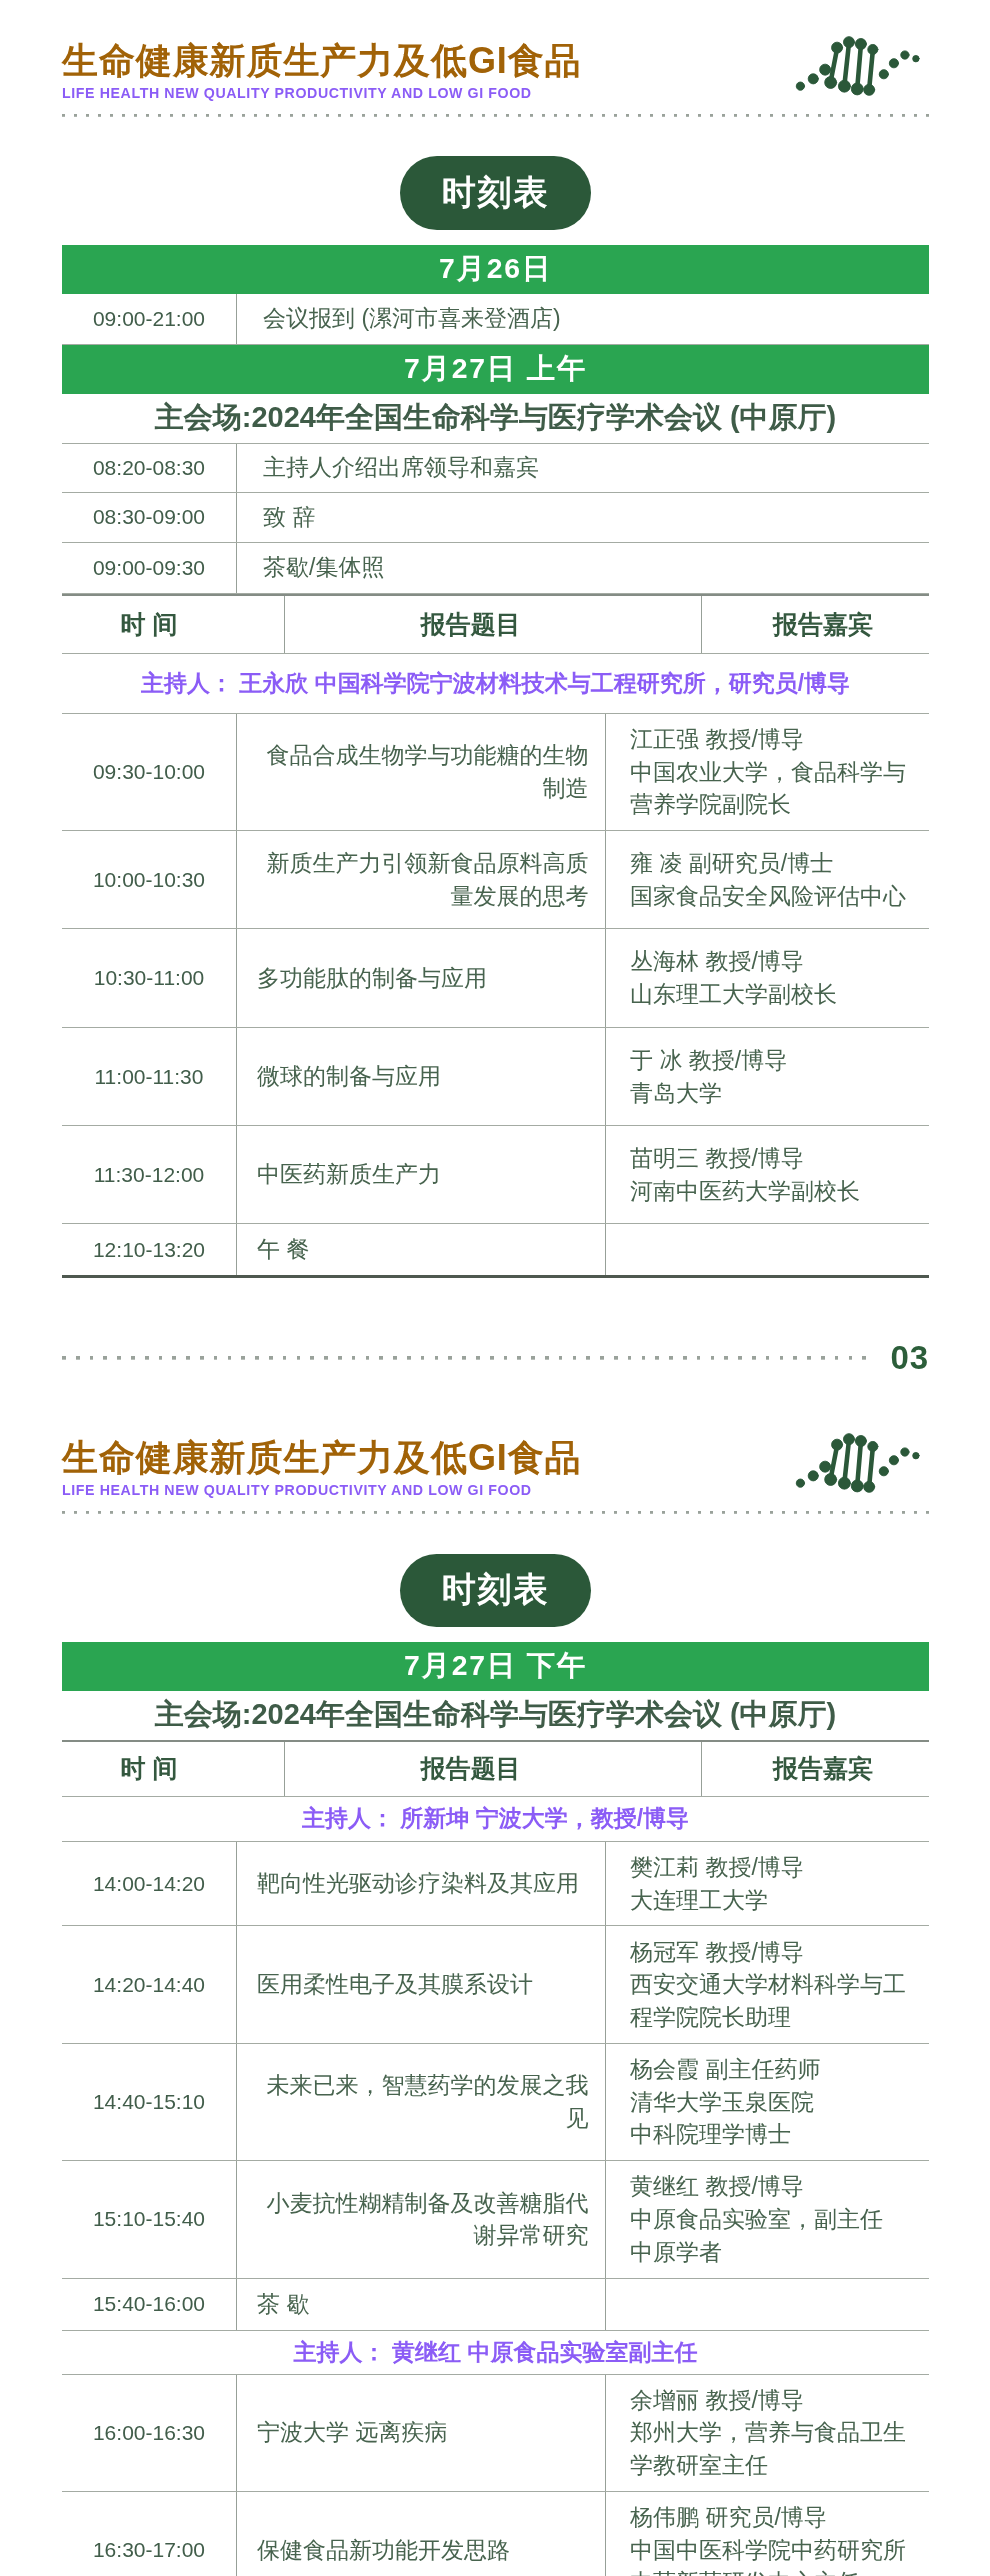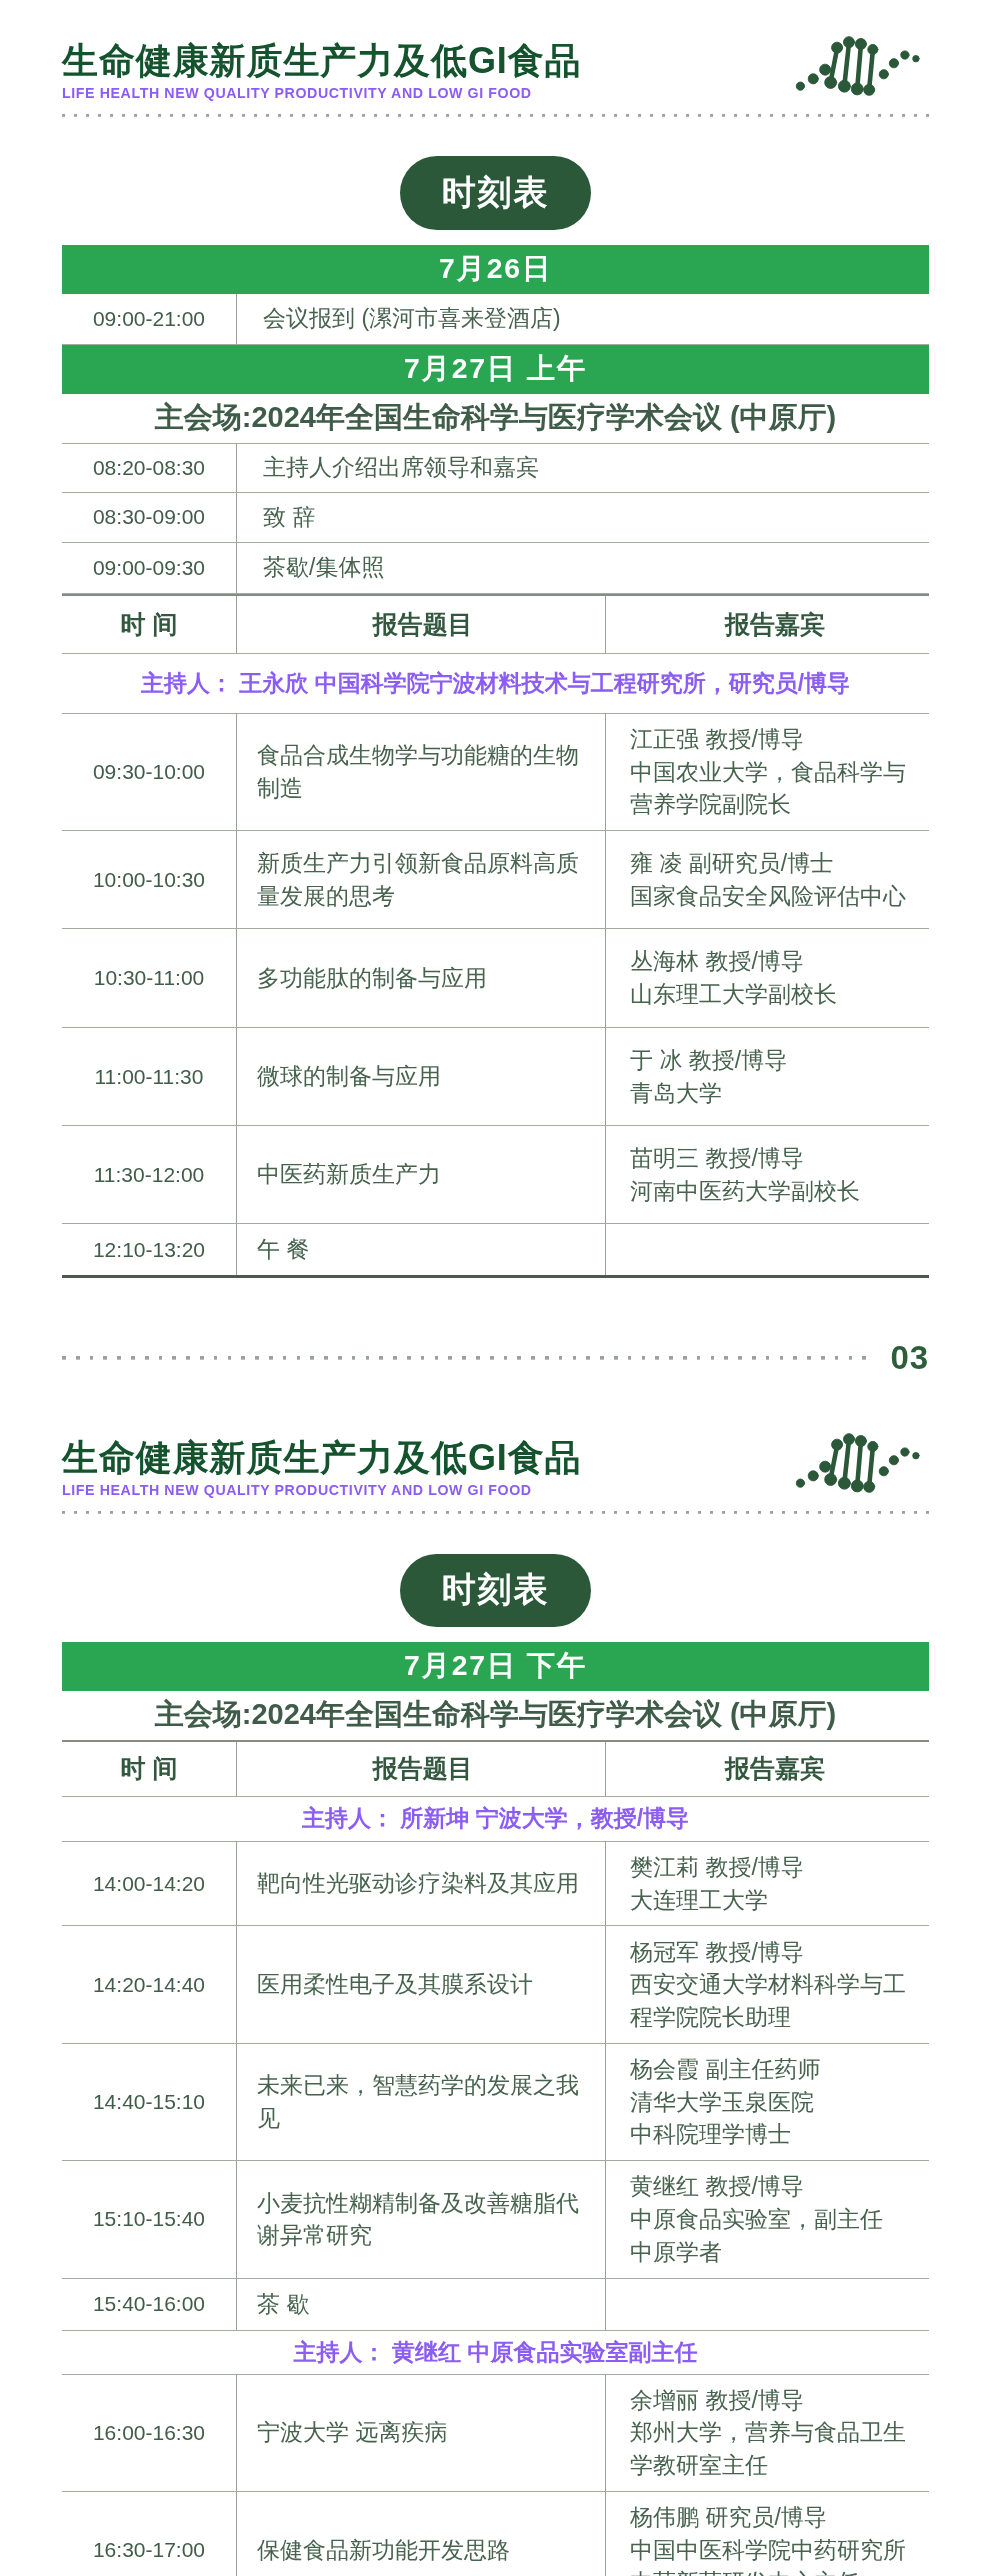--- a/index.html
+++ b/index.html
@@ -10,21 +10,21 @@
     color:#47634e;
     -webkit-font-smoothing:antialiased;
   }
   .page{padding:0 61px 0 62px;}
   .page1{padding-top:33px;}
   .page2{padding-top:53px;}
 
   
   .brand-row{display:flex;justify-content:space-between;align-items:flex-end;}
   .brand-title{
-    font-size:36px;font-weight:800;color:#14532d;letter-spacing:0.9px;line-height:1.15;
+    font-size:36px;font-weight:800;color:#a16207;letter-spacing:0.9px;line-height:1.15;
   }
   .brand-subtitle{
     font-size:14.2px;font-weight:700;color:#8b5cf6;letter-spacing:0.6px;margin-top:3.7px;
   }
   .dna{flex:0 0 auto;margin-bottom:1.8px;}
   .dotted-thin{
     height:3.7px;margin-top:13px;
     background-image:repeating-linear-gradient(to right,#9aa29b 0 2.8px,transparent 2.8px 12px);
     background-size:100% 2.8px;background-position:center;background-repeat:no-repeat;
   }
@@ -49,26 +49,26 @@
     min-height:49px;display:flex;align-items:center;justify-content:center;
     font-size:29px;font-weight:600;color:#3f5c48;
     border-bottom:0.9px solid #a4aba3;
   }
 
   
   .trow{display:flex;border-bottom:0.9px solid #a4aba3;align-items:center;}
   .c{box-sizing:border-box;display:flex;align-items:center;}
   .c.time{width:174px;justify-content:center;font-size:21px;color:#415d4a;text-align:center;}
   .c.title{width:369px;border-left:1.8px solid #97a098;padding:9.2px 16.5px 9.2px 20px;
-           font-size:23px;line-height:1.42;align-self:stretch;}
+           font-size:23px;line-height:1.42;align-self:stretch;text-align:right;}
   .c.guest{flex:1;border-left:1.8px solid #97a098;padding:9.2px 9.2px 9.2px 24px;
            font-size:23px;line-height:1.42;white-space:pre-line;align-self:stretch;}
   .c.wide{flex:1;border-left:1.8px solid #97a098;padding:7.3px 9.2px 7.3px 26px;
           font-size:23px;align-self:stretch;}
-  .thead{border-top:2.8px solid #848c85;font-weight:800;}
+  .thead{border-top:2.8px solid #848c85;font-weight:800;gap:48px;}
   .thead .c{font-weight:800;color:#34583f;font-size:25px;}
   .modrow{
     display:flex;align-items:center;justify-content:center;
     border-bottom:0.9px solid #a4aba3;
     font-size:23px;font-weight:700;color:#8b5cf6;
   }
   .tend{border-bottom:3.7px solid #4e584f;}
 
   
   .pagefoot{display:flex;align-items:center;margin-top:61px;}

